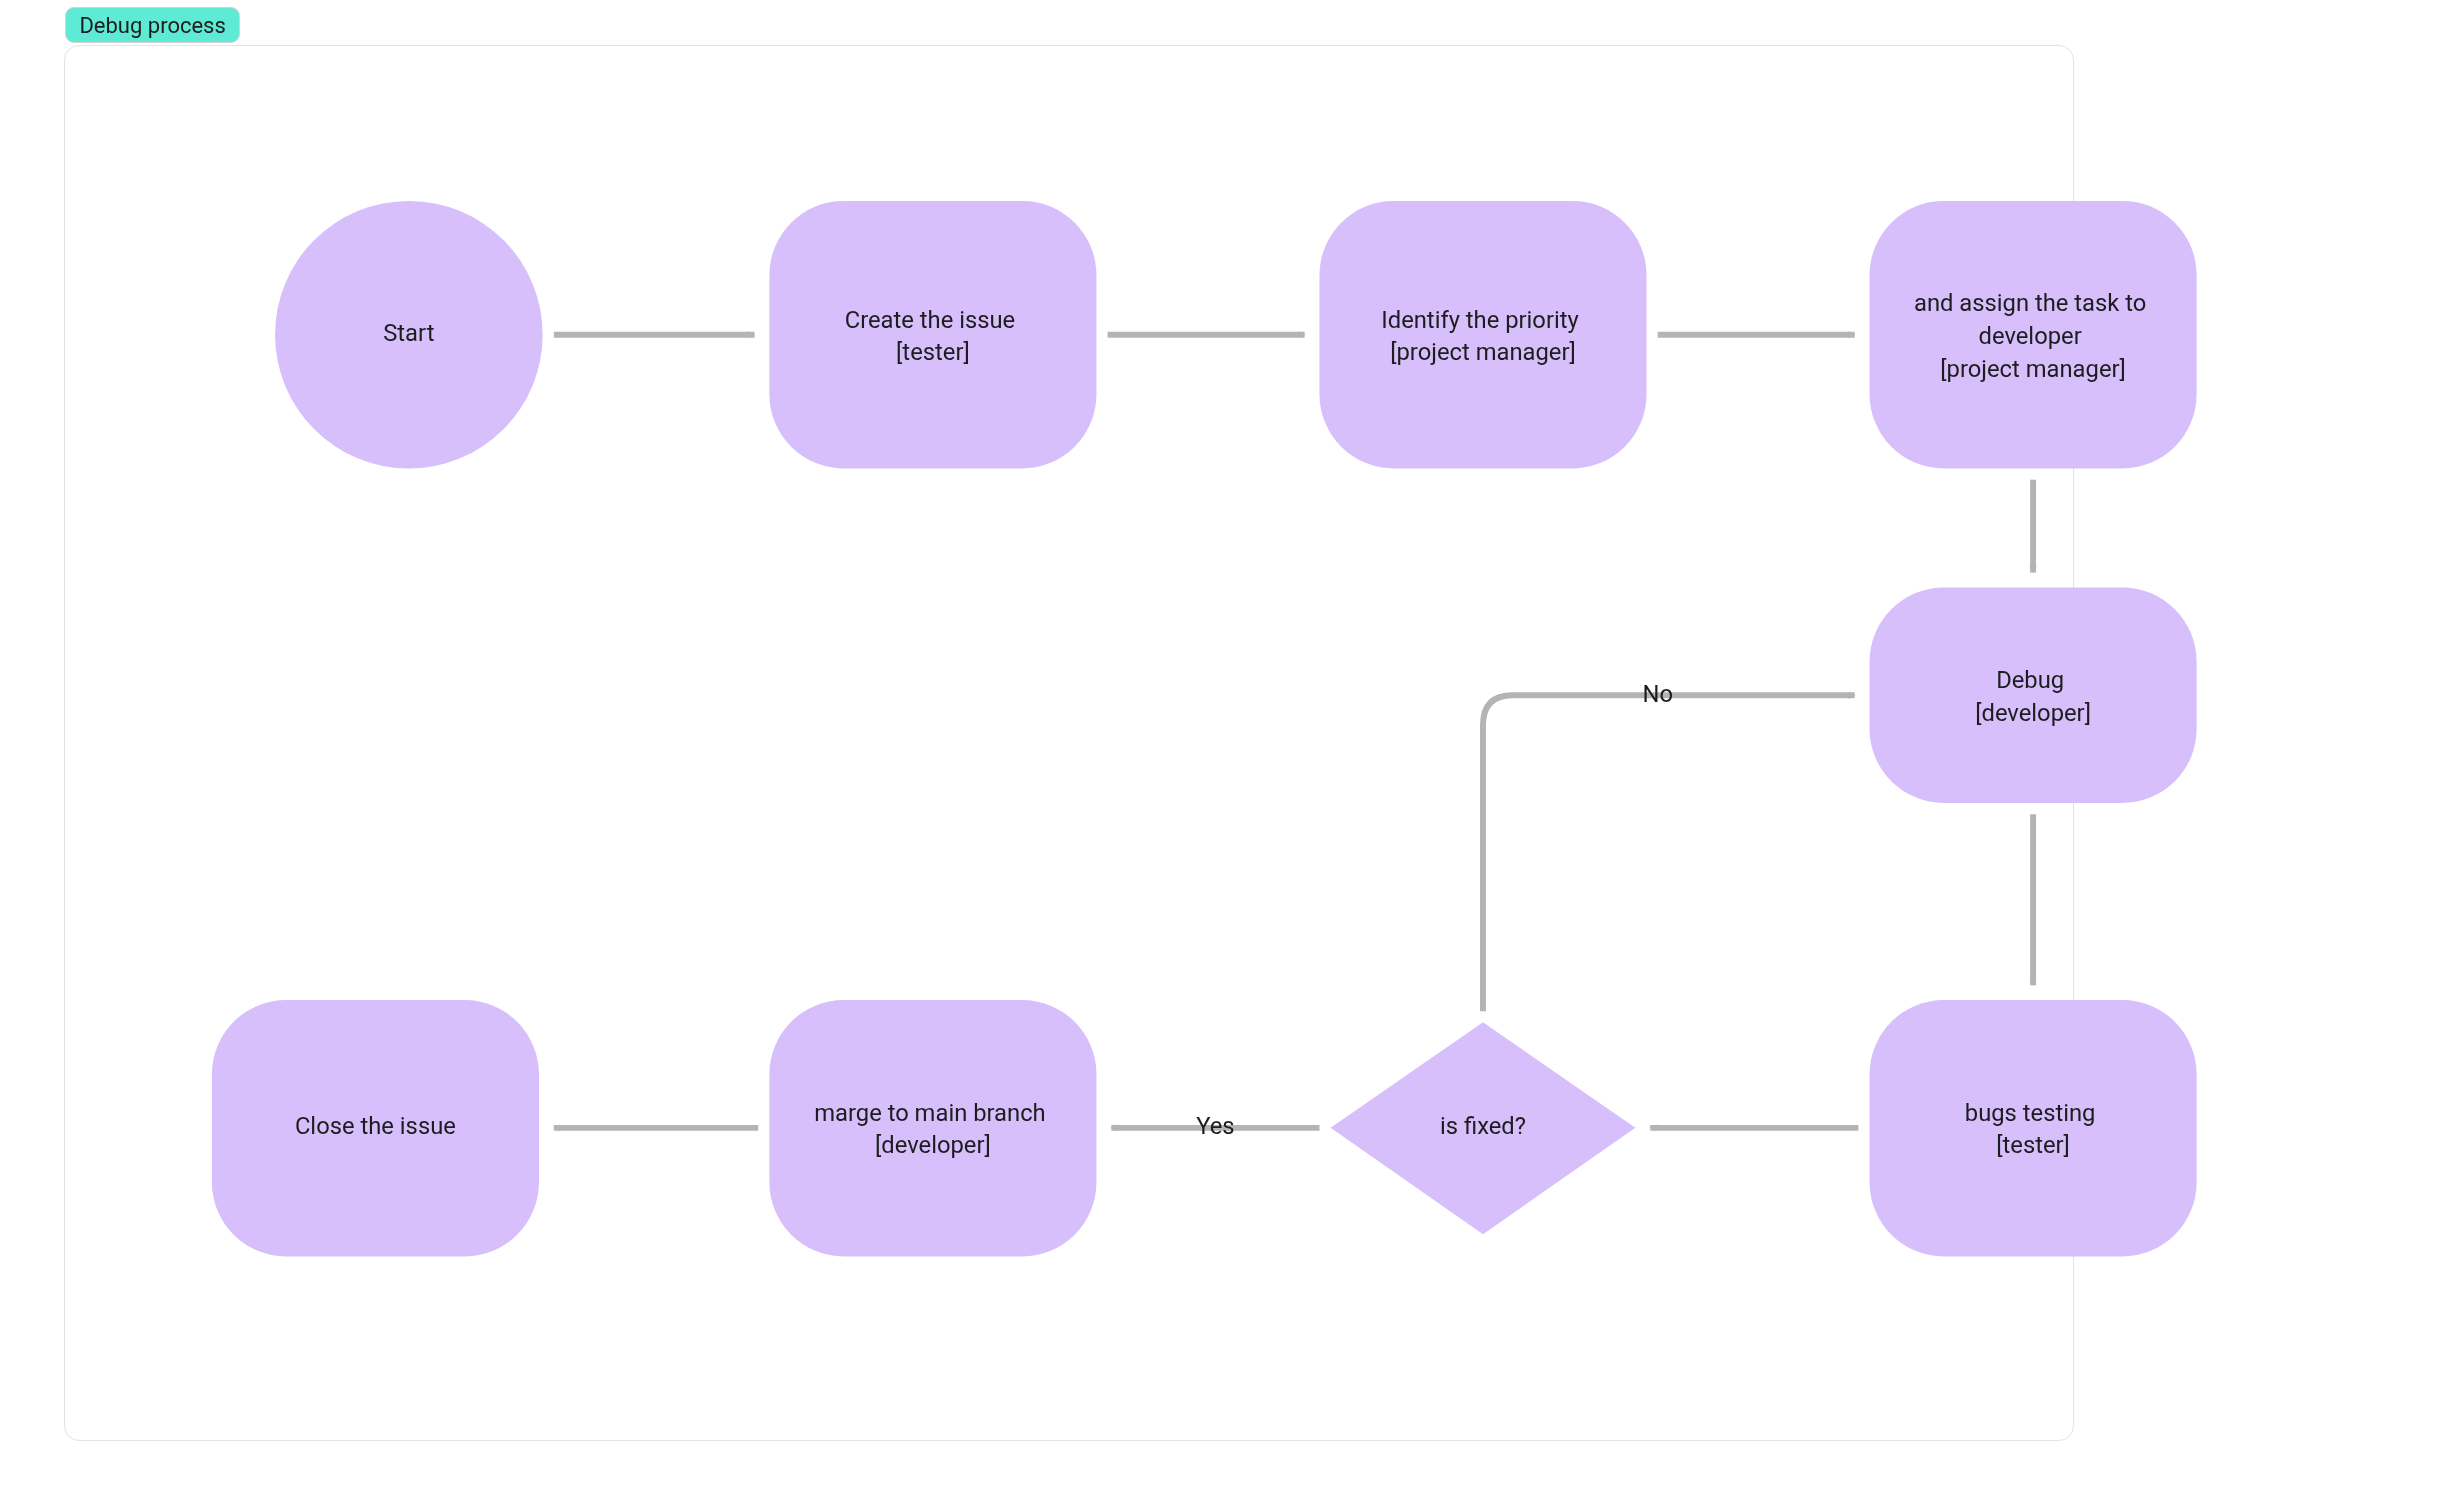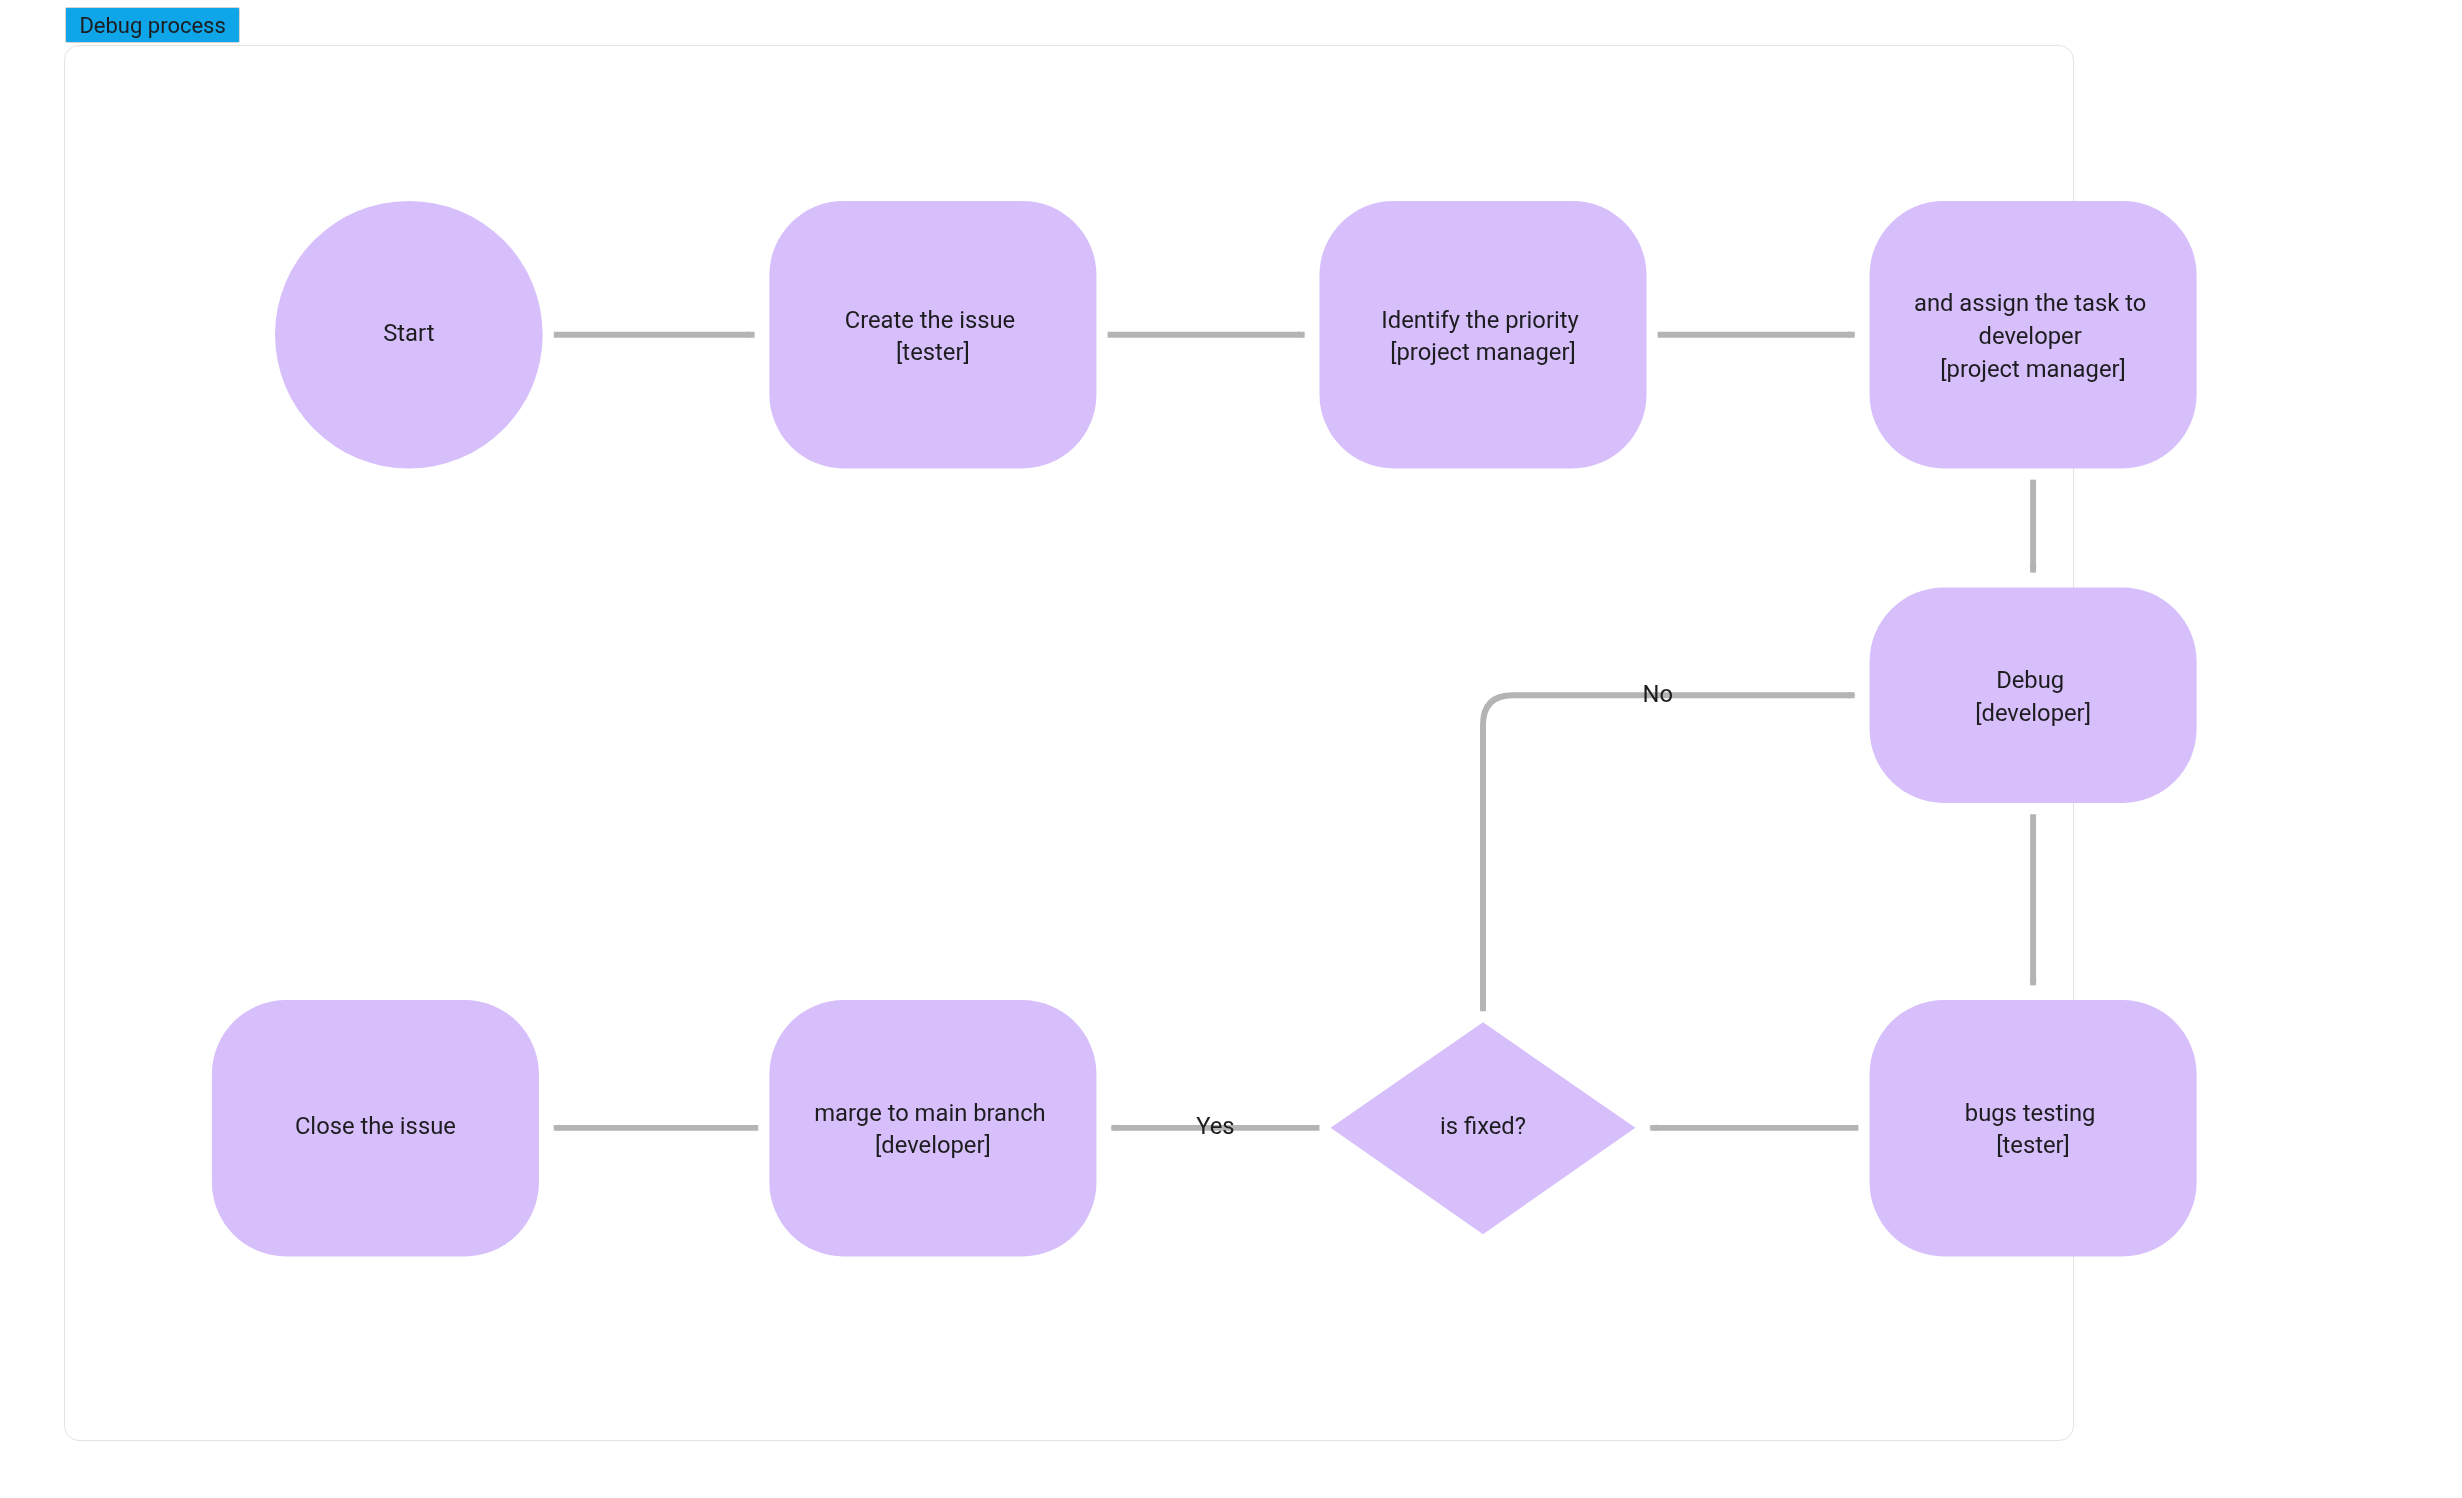--- a/index.html
+++ b/index.html
@@ -9,23 +9,23 @@
     height: 1499px;
     background: #ffffff;
     font-family: -apple-system, BlinkMacSystemFont, "Segoe UI", Roboto, Helvetica, Arial, sans-serif;
     color: #1d1d20;
   }
   .title-chip {
     position: absolute;
     left: 65px;
     top: 7.4px;
     padding: 4.5px 13.4px;
-    background: #0ea5e9;
+    background: #5eead4;
     border: 0.7px solid #d4d4d4;
-    border-radius: 2px;
+    border-radius: 9px;
     font-size: 22px;
     font-weight: 400;
     color: #1d1d20;
     z-index: 10;
   }
   .frame {
     position: absolute;
     left: 64px;
     top: 45px;
     width: 2010px;

